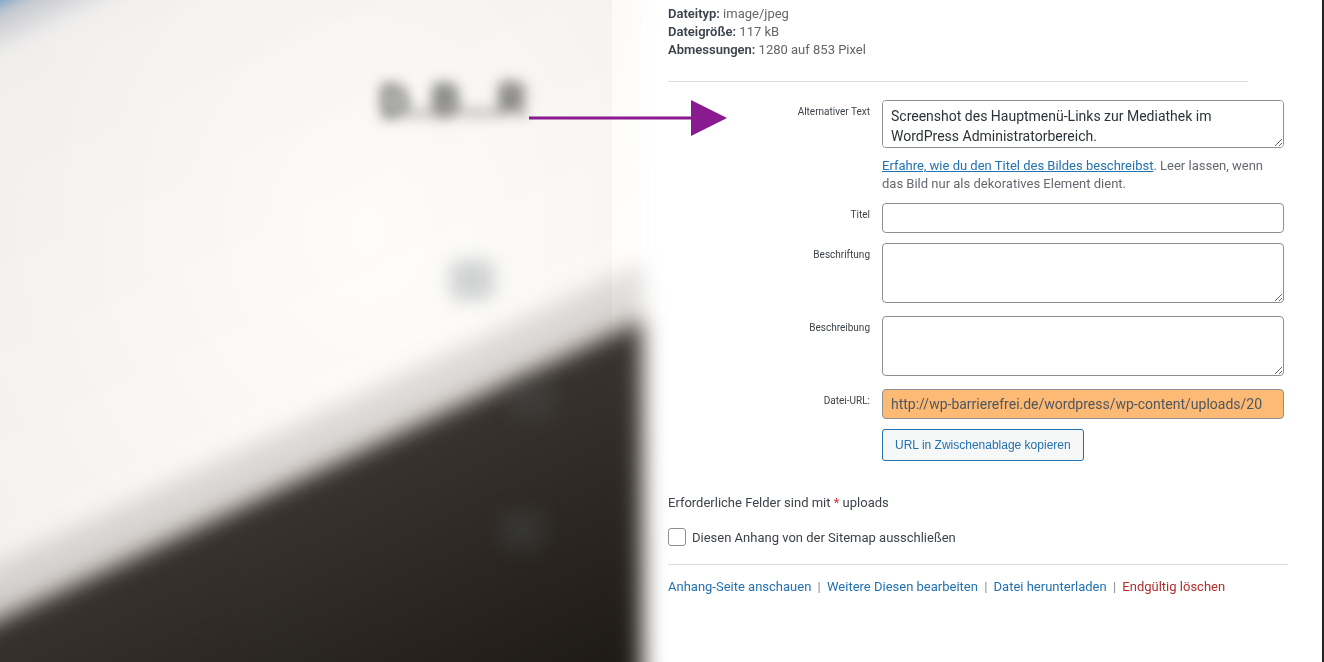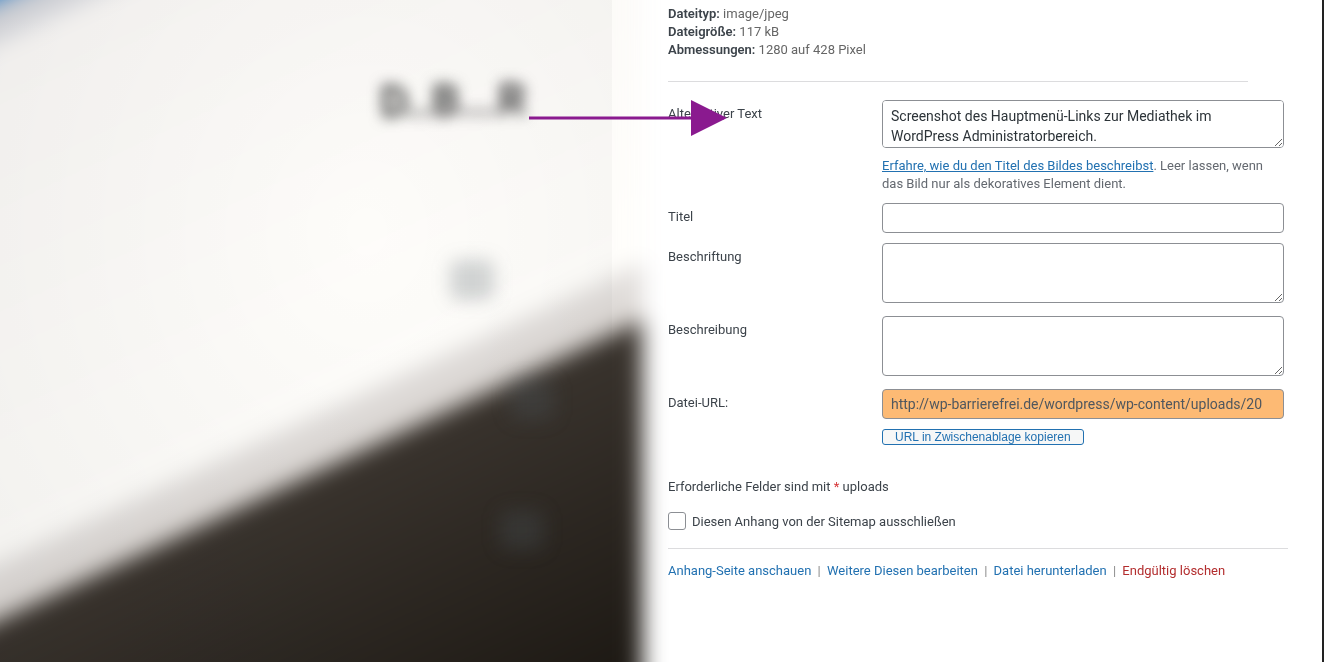--- a/index.html
+++ b/index.html
@@ -65,24 +65,24 @@
       overflow-y: auto;
       border-right: 2px solid #222;
     }
     .content { padding: 5px 38px 40px 56px; }
     .meta-line { font-size: 13px; line-height: 18px; color: #666; }
     .meta-line strong { color: #3c434a; font-weight: 600; }
     .hr { border: none; border-top: 1px solid #dcdcde; margin: 22px 0 18px 0; width: 580px; }
     .form-row { display: flex; align-items: flex-start; margin-bottom: 10px; }
     .form-label {
       width: 214px;
-      text-align: left;
+      text-align: right;
       padding-right: 12px;
       padding-top: 6px;
-      font-size: 13px;
+      font-size: 10px;
       color: #3c434a;
     }
     .form-field { flex: 1; max-width: 402px; }
     textarea, input[type=text] {
       width: 100%;
       border: 1px solid #8c8f94;
       border-radius: 4px;
       padding: 6px 8px;
       font-size: 14px;
       font-family: inherit;
@@ -101,21 +101,21 @@
     .hint {
       font-size: 13px;
       line-height: 18px;
       color: #646970;
       margin-top: 6px;
     }
     .hint a { color: #2271b1; text-decoration: underline; }
     .btn-copy {
       display: inline-block;
       margin-top: 10px;
-      padding: 0 12px;
+      padding: 8px 12px;
       font-size: 12px;
       color: #2271b1;
       background: #f6f7f7;
       border: 1px solid #2271b1;
       border-radius: 3px;
       cursor: pointer;
     }
     .required-note { margin: 34px 0 18px 0; font-size: 13px; color: #3c434a; }
     .required-note .star { color: #d63638; }
     .checkbox-row { display: flex; align-items: center; gap: 6px; margin-bottom: 18px; }
@@ -161,21 +161,21 @@
       <div class="meta-line">
         <strong>Dateityp:</strong>
         <span>image/jpeg</span>
       </div>
       <div class="meta-line">
         <strong>Dateigröße:</strong>
         <span>117 kB</span>
       </div>
       <div class="meta-line">
         <strong>Abmessungen:</strong>
-        <span>1280 auf 428 Pixel</span>
+        <span>1280 auf 853 Pixel</span>
       </div>
 
       <hr class="hr">
 
       <div class="form-row">
         <div class="form-label">Alternativer Text</div>
         <div class="form-field">
           <textarea class="ta-alt" style="">Screenshot des Hauptmenü-Links zur Mediathek im WordPress Administratorbereich.</textarea>
           <div class="hint">
             <a href="#">Erfahre, wie du den Titel des Bildes beschreibst</a><span>. Leer lassen, wenn das Bild nur als dekoratives Element dient.</span>

